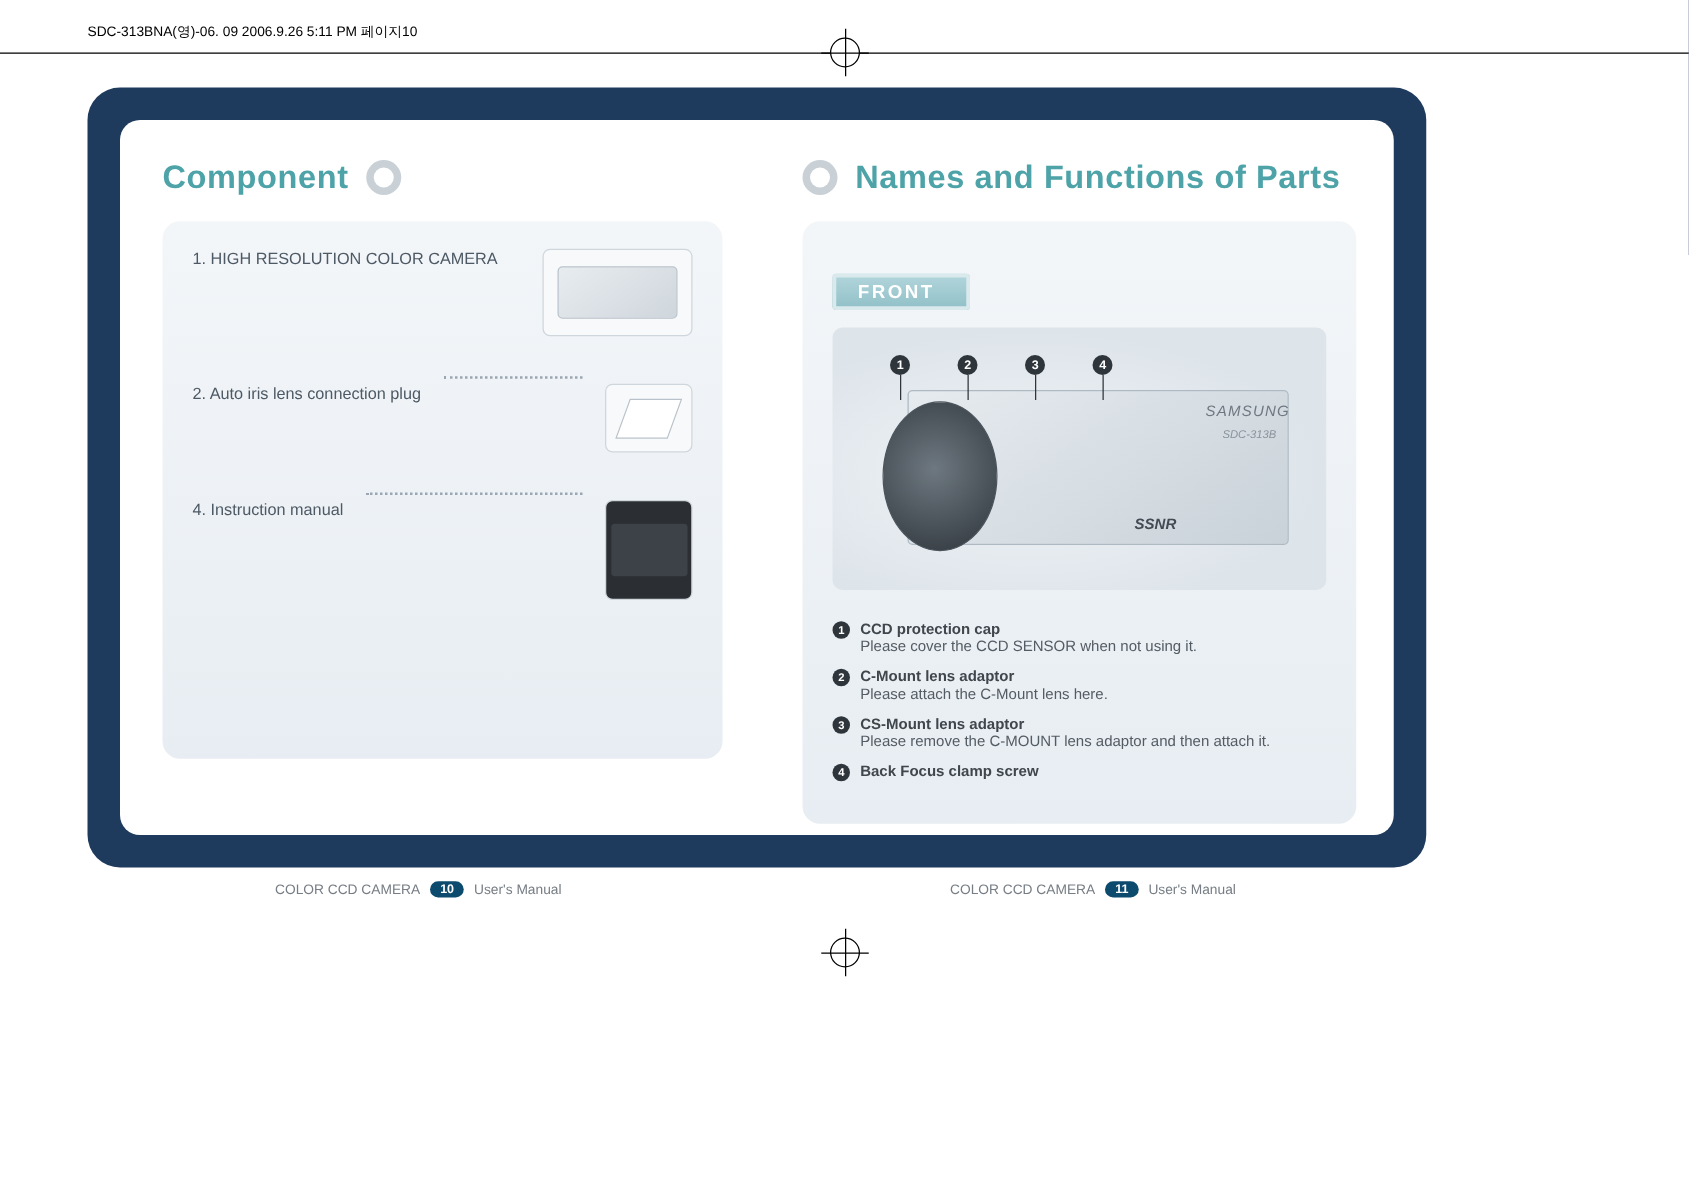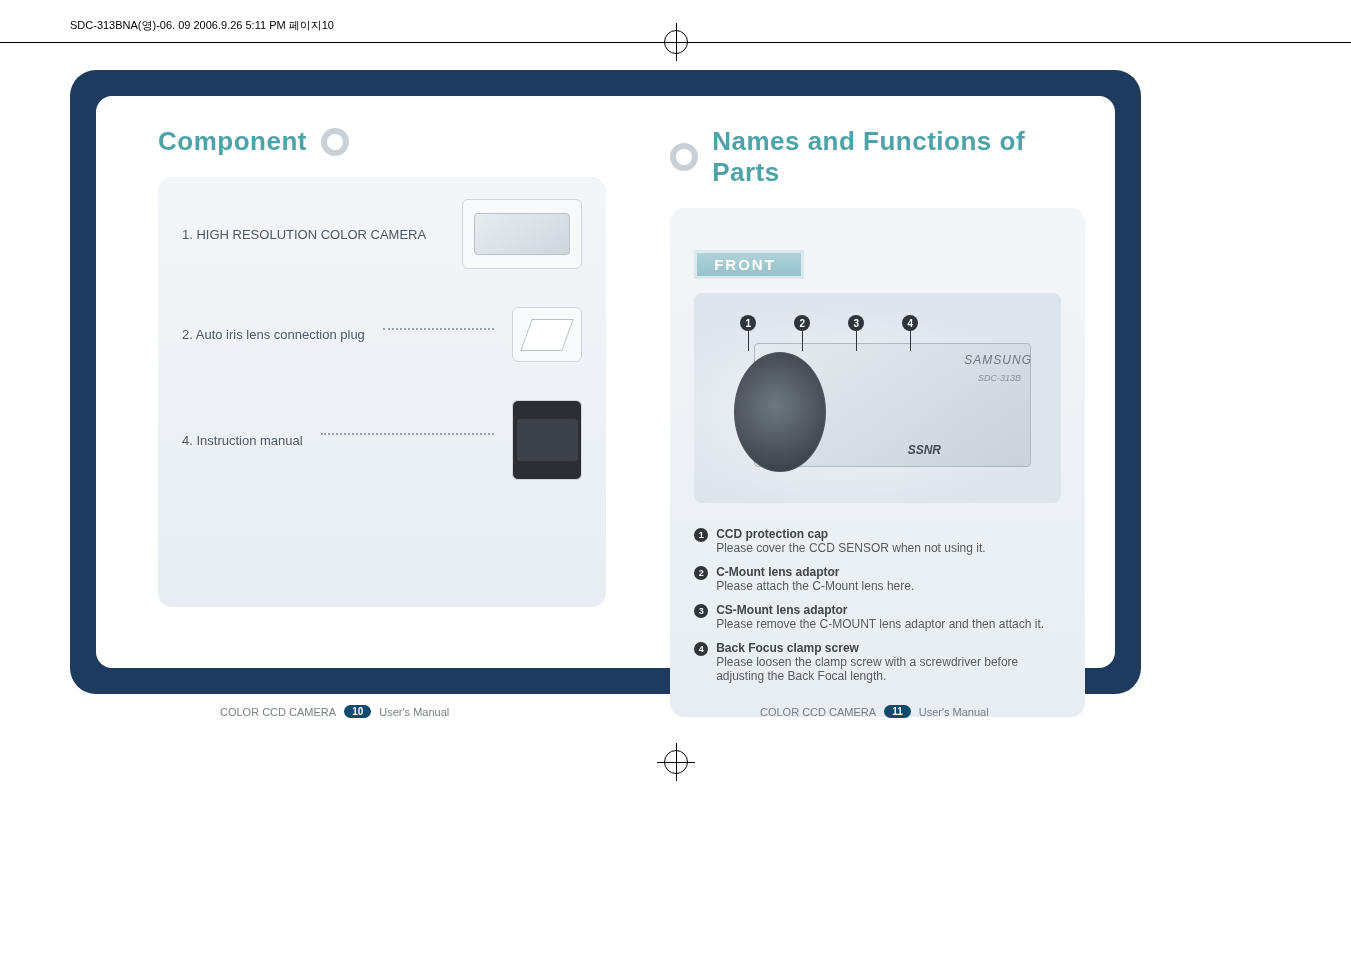--- a/index.html
+++ b/index.html
@@ -65,21 +65,20 @@
     content: "";
     position: absolute; inset: 0;
     background: var(--dark-blue);
     border-radius: 26px;
   }
   .spread .inner {
     position: absolute; inset: 26px;
     background: #fff;
     border-radius: 16px;
     display: flex;
-    padding-left: 28px;
   }
 
   
   .page {
     flex: 1 1 50%;
     position: relative;
     padding: 30px 30px 20px 34px;
   }
   .page.left  { }
   .page.right { }
@@ -107,21 +106,21 @@
   
   .panel {
     background: linear-gradient(180deg, #f3f6f9 0%, #e7edf2 100%);
     border-radius: 14px;
     padding: 22px 24px 24px;
     min-height: 430px;
   }
 
   
   .comp-item {
-    display: flex; align-items: center; gap: 14px;
+    display: flex; align-items: flex-start; gap: 14px;
     margin-bottom: 38px;
   }
   .comp-item:last-child { margin-bottom: 0; }
   .comp-label {
     flex: 0 0 auto;
     font-size: 13px; color: #4d5964;
     white-space: nowrap;
   }
   .dots {
     flex: 1 1 auto;
@@ -323,21 +322,20 @@
             <span class="def-body">
               <span class="def-title">CS-Mount lens adaptor</span><br>
               <span class="def-desc">Please remove the C-MOUNT lens adaptor and then attach it.</span>
             </span>
           </div>
 
           <div class="def-item">
             <span class="def-num">4</span>
             <span class="def-body">
               <span class="def-title">Back Focus clamp screw</span><br>
-              <span class="def-desc">Please loosen the clamp screw with a screwdriver before adjusting the Back Focal length.</span>
             </span>
           </div>
 
         </div>
       </div>
     </div>
 
   </div>
 </div>
 

